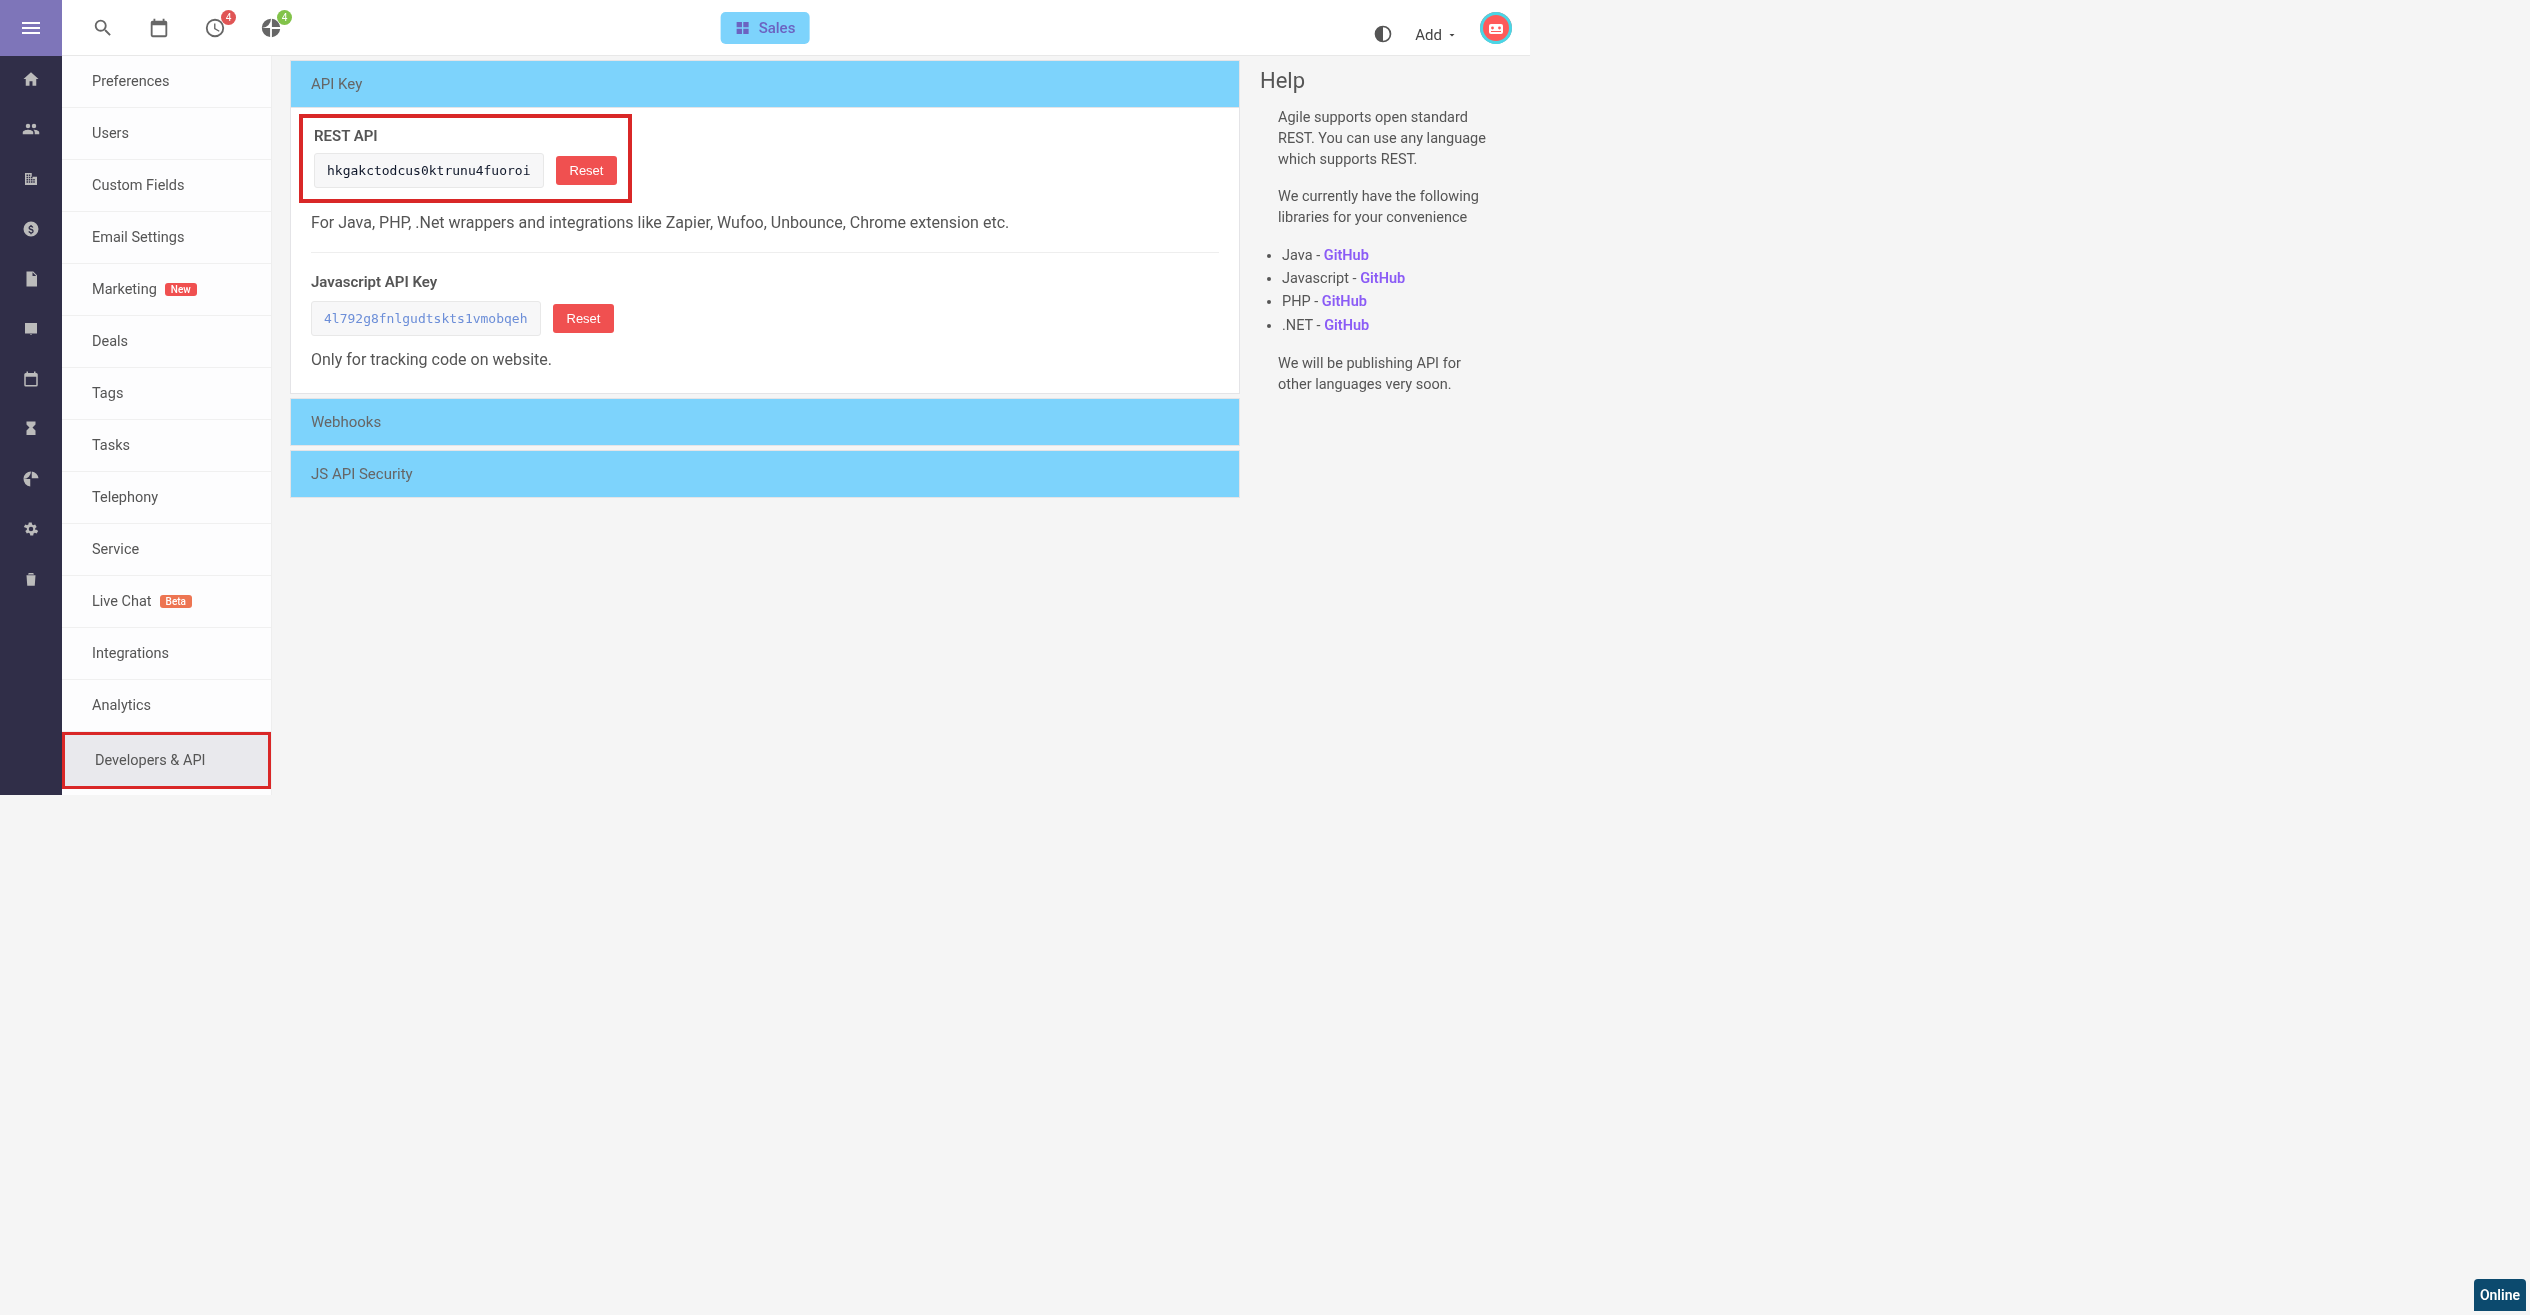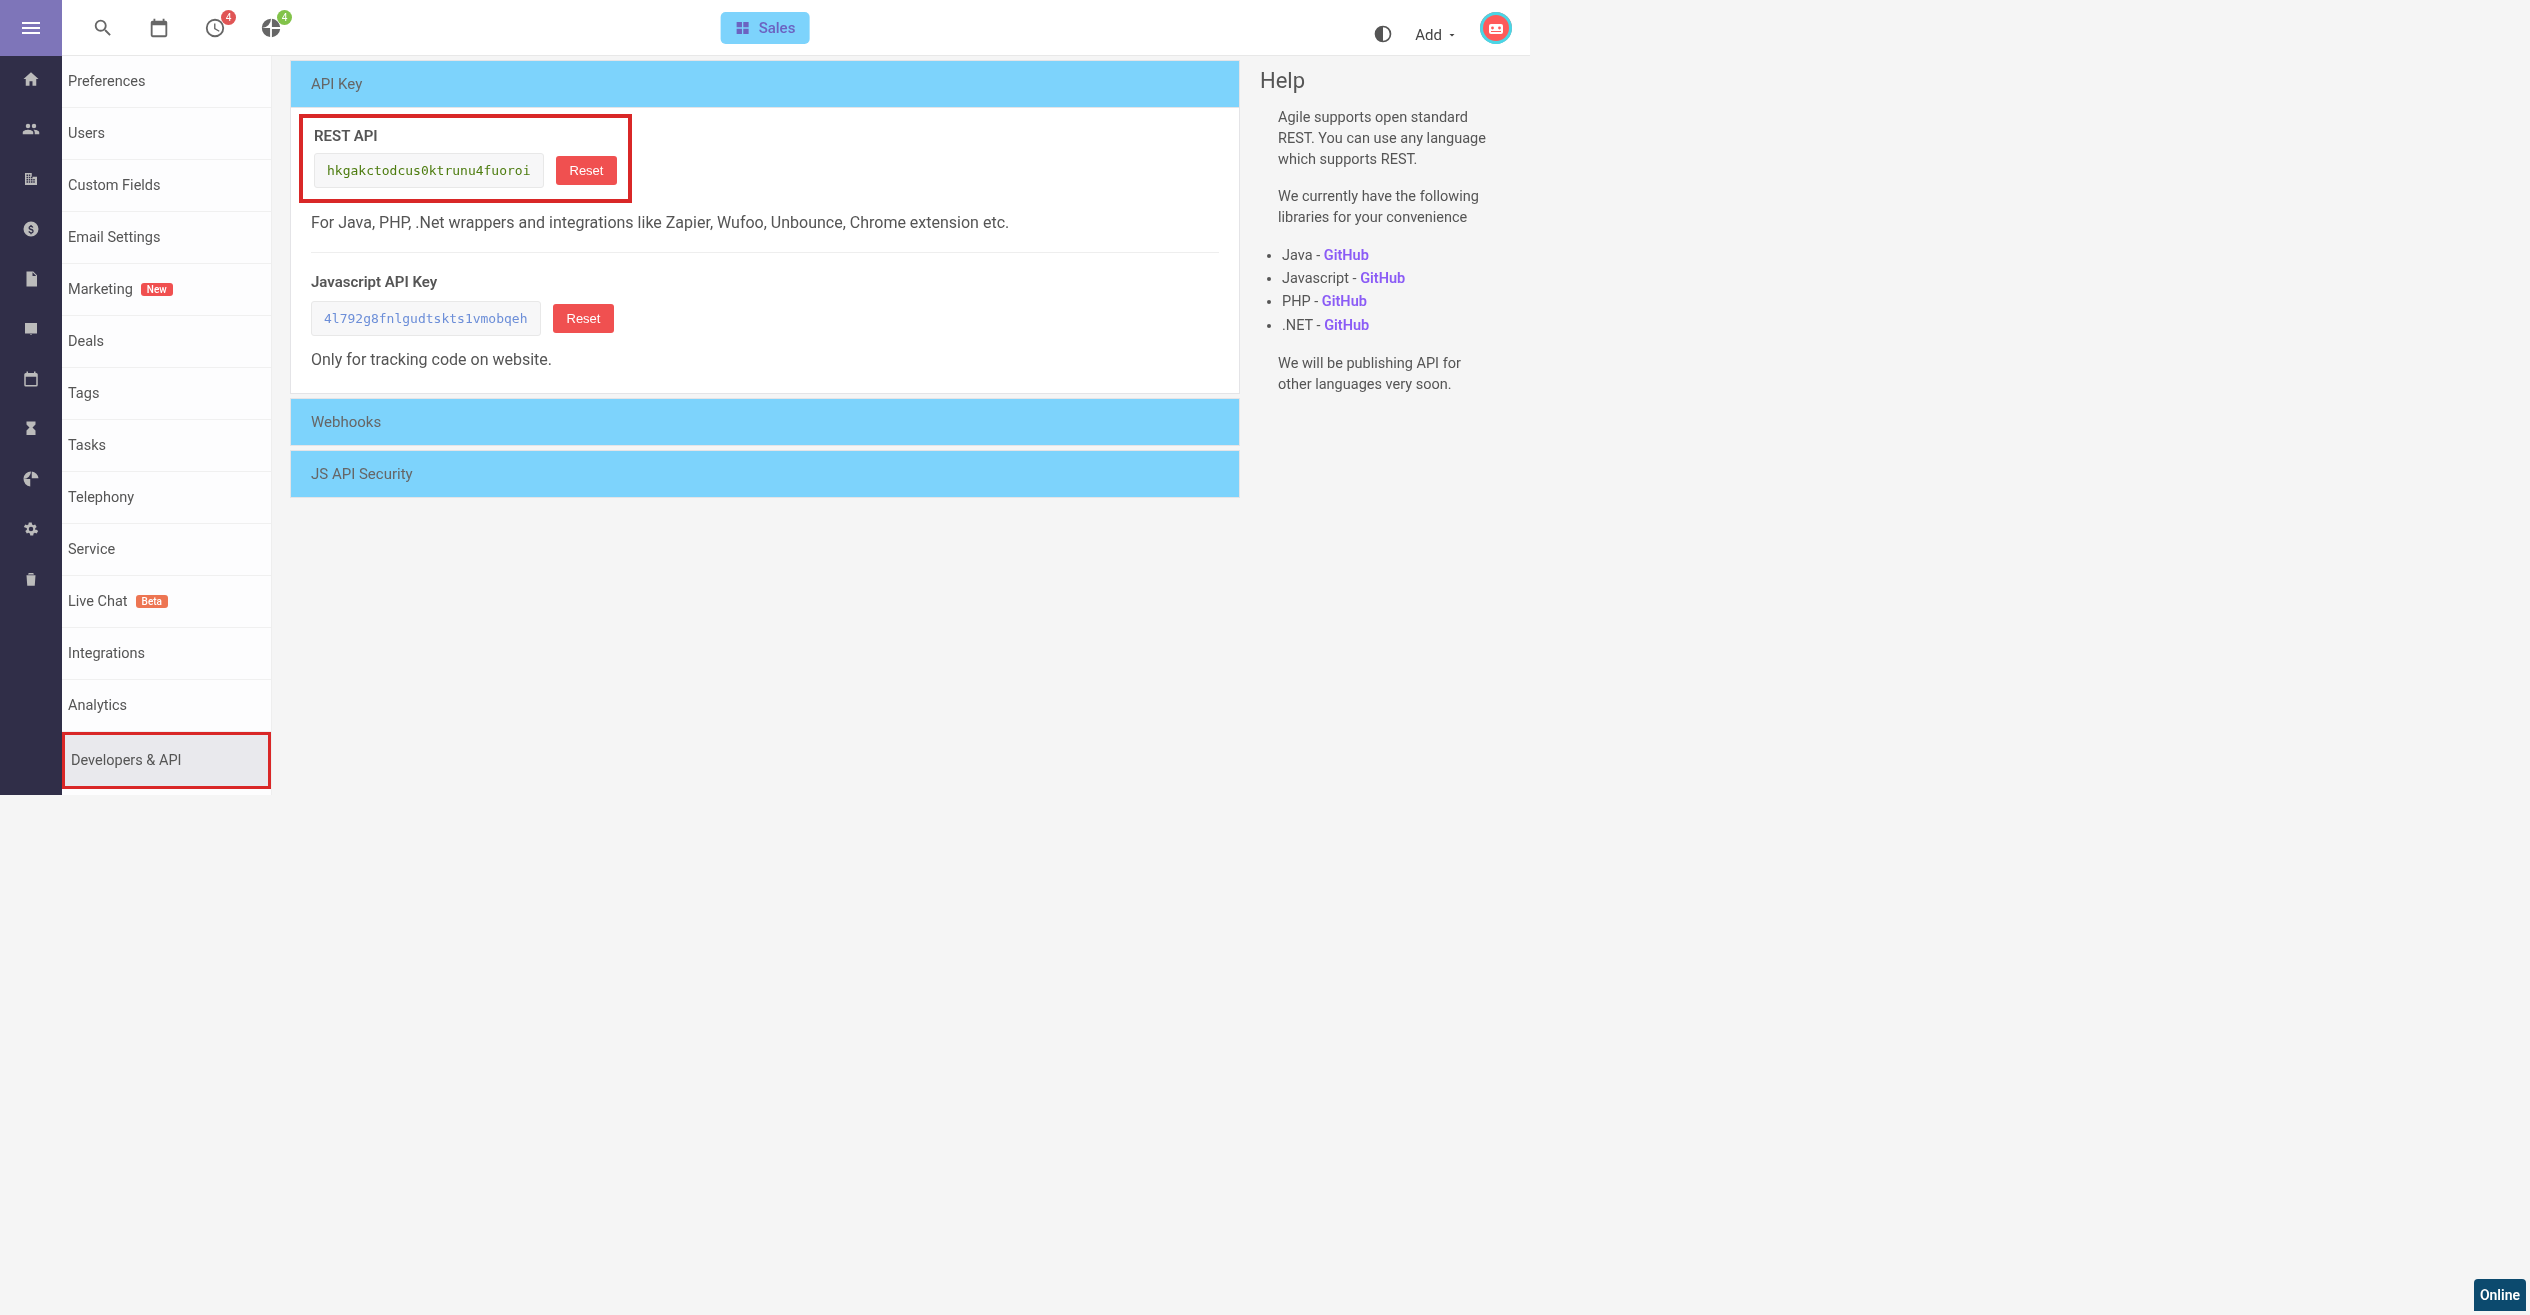--- a/index.html
+++ b/index.html
@@ -18,36 +18,36 @@
 .top-right-icon { width: 20px; height: 20px; fill: #555; cursor: pointer; }
 .add-dd { display: inline-flex; align-items: center; gap: 4px; cursor: pointer; font-size: 15px; color: #444; }
 .avatar { width: 32px; height: 32px; border-radius: 50%; display: flex; align-items: center; justify-content: center; font-size: 16px; cursor: pointer; background: radial-gradient(circle at 50% 40%, #ff7a7a 40%, #ff5a5a 60%, #3ed0e0 80%); overflow: hidden; }
 .avatar svg { width: 32px; height: 32px; }
 
 .main { display: flex; height: calc(795px - 56px); }
 .leftbar { width: 62px; background: #302e48; display: flex; flex-direction: column; align-items: center; padding-top: 14px; gap: 32px; }
 .left-icon { width: 18px; height: 18px; fill: #bbb; cursor: pointer; }
 
 .settings-nav { width: 210px; background: #fdfdfe; border-right: 1px solid #eee; overflow-y: auto; }
-.settings-item { padding: 17px 6px; font-size: 14.5px; color: #555; cursor: pointer; border-bottom: 1px solid #f0f0f0; display: flex; align-items: center; gap: 8px; }
+.settings-item { padding: 17px 30px; font-size: 14.5px; color: #555; cursor: pointer; border-bottom: 1px solid #f0f0f0; display: flex; align-items: center; gap: 8px; }
 .settings-item.active { background: #e9e9ed; }
 .highlight-box { border: 3px solid #d92727; }
 .pill { font-size: 10px; color: #fff; padding: 1px 6px; border-radius: 3px; font-weight: 500; }
 .pill.red { background: #f05050; }
 .pill.orange { background: #ed7552; }
 
 .content { flex: 1; display: flex; padding: 0 20px 20px 18px; overflow: auto; }
 .content-left { flex: 1; max-width: 950px; }
 .content-right { width: 236px; margin-left: 20px; padding-top: 12px; }
 
 .accordion-head { background: #7dd3fc; border: 1px solid #e4e4e7; padding: 14px 20px; font-size: 15px; color: #666; cursor: pointer; margin-top: 4px; }
 .accordion-body { background: #fff; border: 1px solid #e4e4e7; border-top: none; padding: 18px 20px 24px 20px; }
 .api-block-title { font-weight: 600; font-size: 15px; color: #555; margin-bottom: 10px; }
 .api-row { display: flex; align-items: center; gap: 12px; margin-bottom: 14px; }
-.api-value-box { background: #f7f7f8; border: 1px solid #e8e8e8; border-radius: 3px; padding: 9px 12px; font-family: ui-monospace, SFMono-Regular, Menlo, Consolas, monospace; font-size: 13px; color: #4d7c0f; min-width: 210px; }
+.api-value-box { background: #f7f7f8; border: 1px solid #e8e8e8; border-radius: 3px; padding: 9px 12px; font-family: ui-monospace, SFMono-Regular, Menlo, Consolas, monospace; font-size: 13px; color: #0f172a; min-width: 210px; }
 .api-value-box.link { color: #6c8ed8; }
 .reset-btn { background: #f05050; color: #fff; border: none; border-radius: 3px; padding: 7px 14px; font-size: 13px; cursor: pointer; }
 .api-note { font-size: 16px; color: #555; }
 .rest-highlight { border: 4px solid #d92727; padding: 9px 11px 11px 11px; margin: -12px -12px 10px -12px; display: inline-block; }
 .rest-highlight .api-block-title { margin-bottom: 8px; }
 hr.sep { border: none; border-top: 1px solid #eee; margin: 20px 0; }
 
 .help-title { font-size: 22px; color: #555; margin-bottom: 14px; }
 .help-p { font-size: 14.5px; color: #555; margin-bottom: 16px; line-height: 1.45; margin-left: 18px; }
 .help-ul { list-style: disc; margin-left: 22px; margin-bottom: 16px; }

